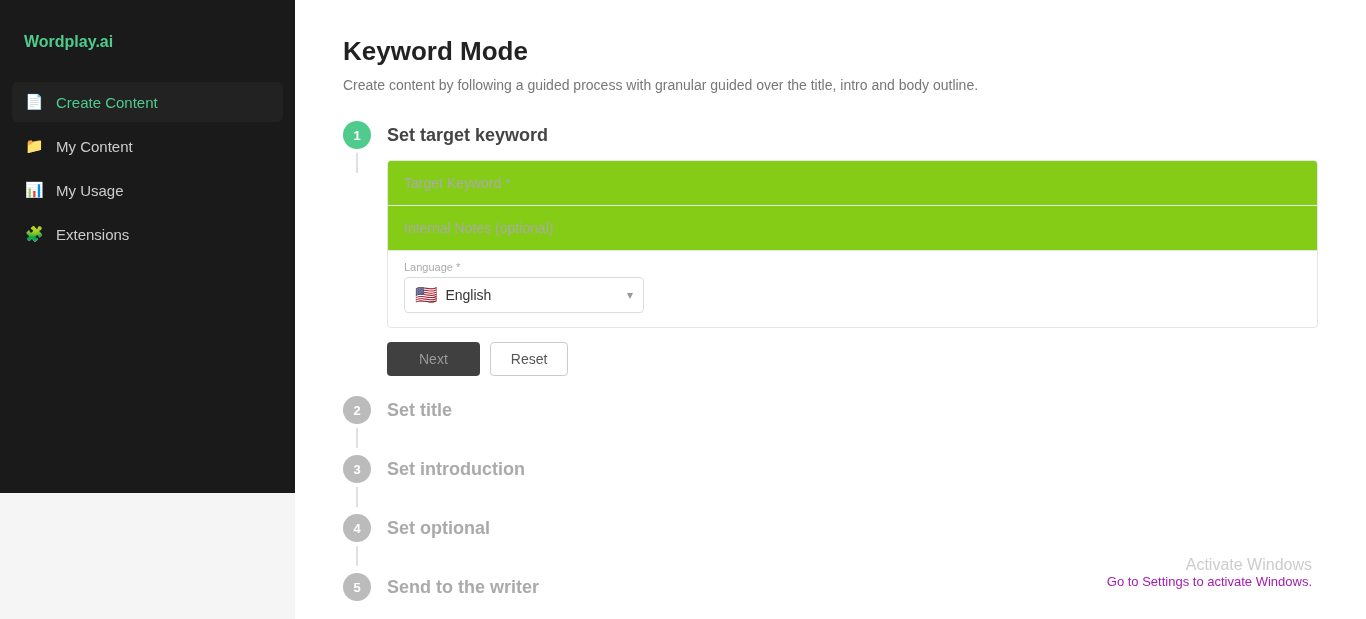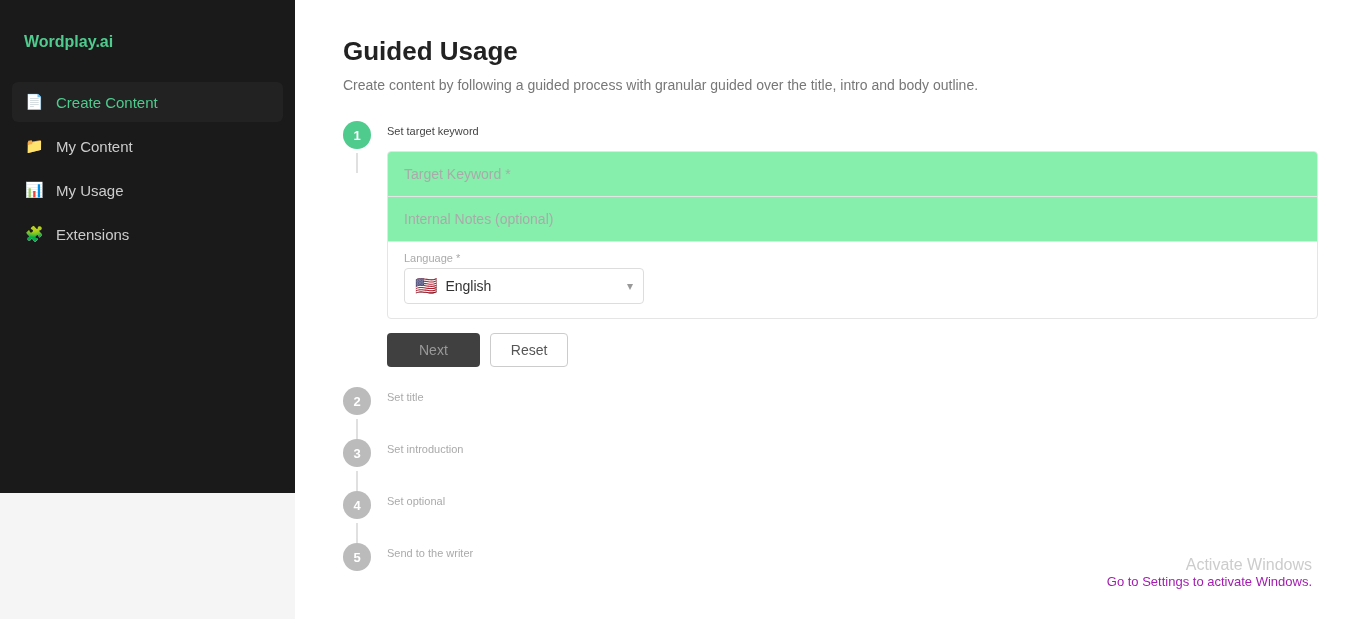--- a/index.html
+++ b/index.html
@@ -131,22 +131,22 @@
       flex: 1;
       min-height: 20px;
       background: #e0e0e0;
       margin-top: 4px;
     }
     .step-content {
       flex: 1;
       padding-bottom: 20px;
     }
     .step-label {
-      font-size: 11px;
-      font-weight: 400;
+      font-size: 18px;
+      font-weight: 700;
       color: #444;
       padding-top: 4px;
       margin-bottom: 14px;
     }
     .step-label.inactive {
       color: #aaa;
     }
 
     
     .form-section {
@@ -156,21 +156,21 @@
       overflow: hidden;
     }
     .form-input {
       width: 100%;
       border: none;
       border-bottom: 1px solid #e5e5e5;
       padding: 14px 16px;
       font-size: 14px;
       color: #555;
       outline: none;
-      background: #86efac;
+      background: #84cc16;
     }
     .form-input:last-child {
       border-bottom: none;
     }
     .form-input::placeholder {
       color: #aaa;
     }
 
     .language-row {
       padding: 10px 16px 14px;
@@ -272,21 +272,21 @@
       <div class="nav-item">
     <span class="nav-icon">🧩</span>
     <span>Extensions</span>
   </div>
     </nav>
 </aside>
 
 <main class="main">
   <div class="top-border"></div>
   <div class="content-area">
-    <h1 class="page-title">Guided Usage</h1>
+    <h1 class="page-title">Keyword Mode</h1>
     <p class="page-subtitle">Create content by following a guided process with granular guided over the title, intro and body outline.</p>
 
     <div class="step-container" id="steps-container">
     <div class="step-row">
           <div class="step-left">
             <div class="step-badge active">1</div>
             <div class="step-line"></div>
           </div>
           <div class="step-content">
             <div class="step-label">Set target keyword</div>

